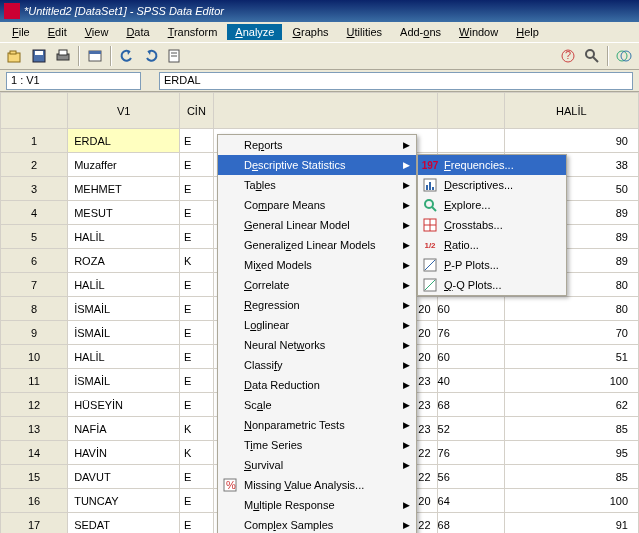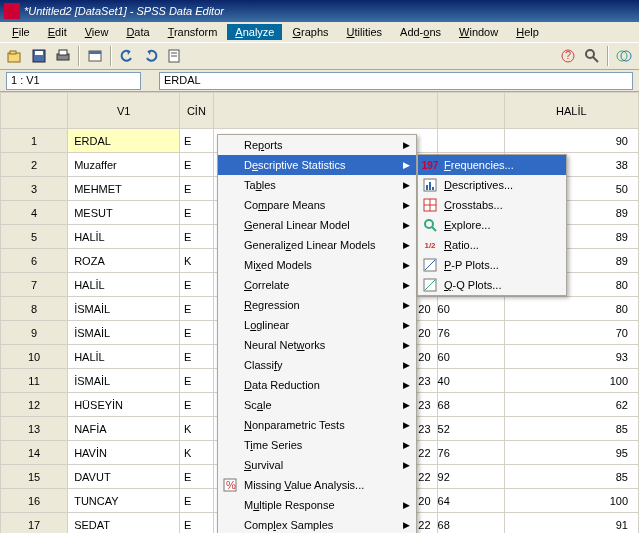--- a/index.html
+++ b/index.html
@@ -215,21 +215,21 @@
           <td class="mid" style="text-align:right;padding-right:6px">20</td>
           <td class="mid">76</td>
           <td class="final">70</td>
         </tr>
         <tr>
           <td class="rownum">10</td>
           <td class="v1">HALİL</td>
           <td class="cin">E</td>
           <td class="mid" style="text-align:right;padding-right:6px">20</td>
           <td class="mid">60</td>
-          <td class="final">93</td>
+          <td class="final">51</td>
         </tr>
         <tr>
           <td class="rownum">11</td>
           <td class="v1">İSMAİL</td>
           <td class="cin">E</td>
           <td class="mid" style="text-align:right;padding-right:6px">23</td>
           <td class="mid">40</td>
           <td class="final">100</td>
         </tr>
         <tr>
@@ -254,21 +254,21 @@
           <td class="cin">K</td>
           <td class="mid" style="text-align:right;padding-right:6px">22</td>
           <td class="mid">76</td>
           <td class="final">95</td>
         </tr>
         <tr>
           <td class="rownum">15</td>
           <td class="v1">DAVUT</td>
           <td class="cin">E</td>
           <td class="mid" style="text-align:right;padding-right:6px">22</td>
-          <td class="mid">92</td>
+          <td class="mid">56</td>
           <td class="final">85</td>
         </tr>
         <tr>
           <td class="rownum">16</td>
           <td class="v1">TUNCAY</td>
           <td class="cin">E</td>
           <td class="mid" style="text-align:right;padding-right:6px">20</td>
           <td class="mid">64</td>
           <td class="final">100</td>
         </tr>
@@ -384,37 +384,37 @@
             <rect x="3" y="7" width="2" height="5" fill="#36a"></rect>
             <rect x="6" y="4" width="2" height="8" fill="#36a"></rect>
             <rect x="9" y="9" width="2" height="3" fill="#36a"></rect>
           </svg>
         </span>
         <span><span class="u">D</span>escriptives...</span>
       </div>
     <div class="row">
         <span class="ico">
           <svg width="14" height="14">
+            <circle cx="6" cy="6" r="4" fill="none" stroke="#3a7" stroke-width="2"></circle>
+            <line x1="9" y1="9" x2="13" y2="13" stroke="#3a7" stroke-width="2"></line>
+          </svg>
+        </span>
+        <span><span class="u">E</span>xplore...</span>
+      </div>
+    <div class="row">
+        <span class="ico">
+          <svg width="14" height="14">
             <rect x="1" y="1" width="12" height="12" fill="#fff" stroke="#c33"></rect>
             <line x1="7" y1="1" x2="7" y2="13" stroke="#c33"></line>
             <line x1="1" y1="7" x2="13" y2="7" stroke="#c33"></line>
           </svg>
         </span>
         <span><span class="u">C</span>rosstabs...</span>
       </div>
     <div class="row">
-        <span class="ico">
-          <svg width="14" height="14">
-            <circle cx="6" cy="6" r="4" fill="none" stroke="#3a7" stroke-width="2"></circle>
-            <line x1="9" y1="9" x2="13" y2="13" stroke="#3a7" stroke-width="2"></line>
-          </svg>
-        </span>
-        <span><span class="u">E</span>xplore...</span>
-      </div>
-    <div class="row">
         <span class="ico" style="color:#c33;font-weight:bold;font-size:8px">1/2</span>
         <span><span class="u">R</span>atio...</span>
       </div>
     <div class="row">
         <span class="ico">
           <svg width="14" height="14">
             <rect x="1" y="1" width="12" height="12" fill="#fff" stroke="#777"></rect>
             <line x1="2" y1="12" x2="12" y2="2" stroke="#36a"></line>
           </svg>
         </span>

